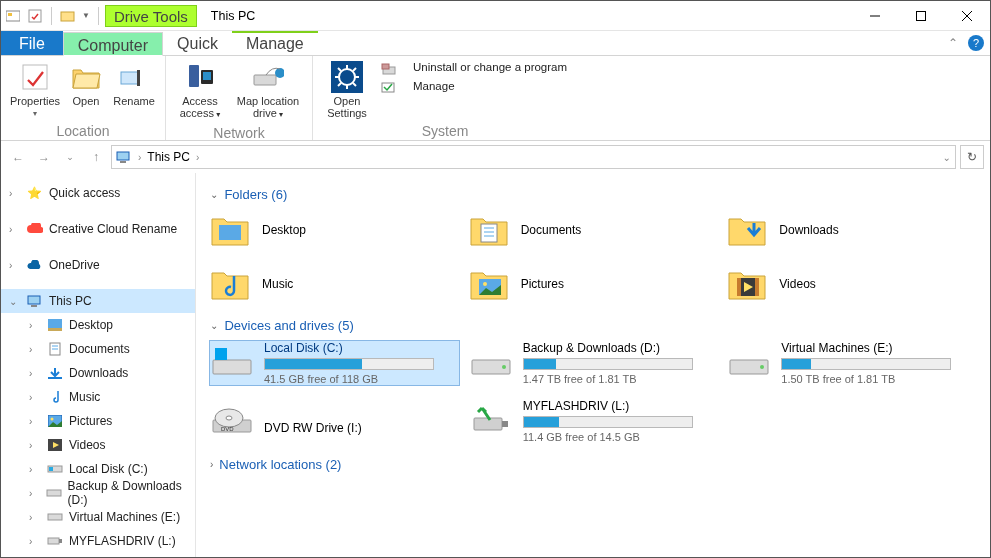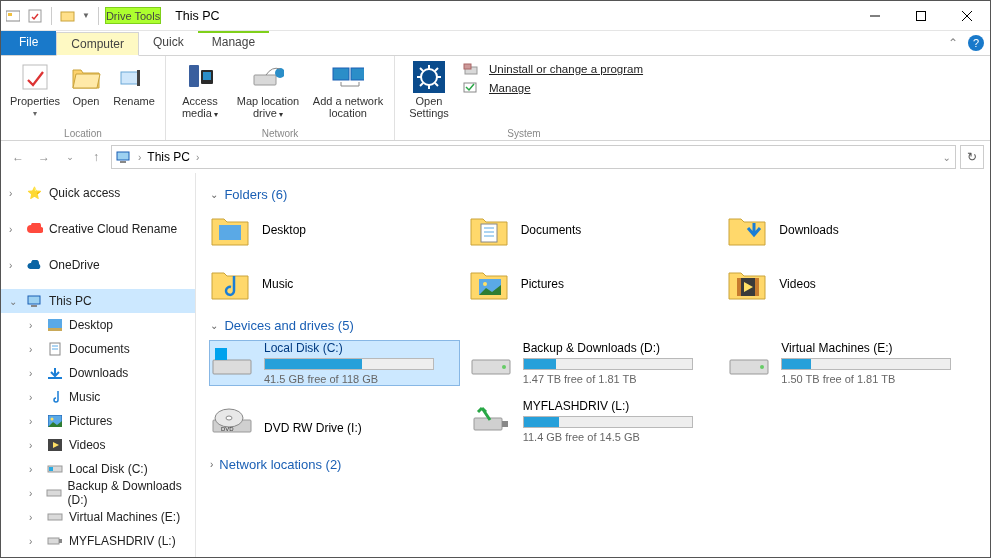--- a/index.html
+++ b/index.html
@@ -2,44 +2,44 @@
 <html><head>
 <meta charset="utf-8">
 <style>
   * { box-sizing: border-box; margin: 0; padding: 0; font-family: "Segoe UI", Tahoma, sans-serif; }
   body { width: 991px; height: 558px; background: #fff; border: 1px solid #555; font-size: 12px; }
 
   
   .titlebar { height: 30px; display: flex; align-items: center; border-bottom: 1px solid #e5e5e5; }
   .qat { display:flex; align-items:center; padding:0 4px; gap:6px; }
   .qat-sep { width:1px; height:18px; background:#ccc; margin:0 2px;}
-  .tool-tab { background:#adff2f; border:1px solid #7fd01a; padding:2px 0 1px; font-size:11px; color:#444;}
+  .tool-tab { background:#adff2f; border:1px solid #7fd01a; padding:2px 8px 1px; font-size:15px; color:#444;}
   .title-txt { margin-left:14px; font-size:12.5px; color:#000;}
   .win-ctrl { margin-left:auto; display:flex; }
   .win-btn { width:46px; height:30px; display:flex; align-items:center; justify-content:center; color:#333;}
 
   
   .tabs-row { height:24px; display:flex; align-items:stretch; position:relative; }
-  .tab { padding:4px 14px 0; font-size:12px; color:#444; cursor:default;}
+  .tab { padding:4px 14px 0; font-size:16px; color:#444; cursor:default;}
   .tab-file { background:#1979ca; color:#fff; padding:4px 18px 0; }
-  .tab-active { border:1px solid #d4d4d4; border-bottom:1px solid #fff; background:#fef9c3; position:relative; top:1px;}
+  .tab-active { border:1px solid #d4d4d4; border-bottom:1px solid #fff; background:#86efac; position:relative; top:1px;}
   .tab-manage { border-top:2px solid #7fd01a; padding-top:2px;}
   .tabs-right { margin-left:auto; display:flex; align-items:center; gap:10px; padding-right:6px;}
   .help-circ { width:16px;height:16px;border-radius:50%;background:#1979ca;color:#fff;display:flex;align-items:center;justify-content:center;font-size:11px;}
 
   
   .ribbon { height:86px; display:flex; background:#fff; border-top:1px solid #d4d4d4; border-bottom:1px solid #d4d4d4;}
   .group { display:flex; flex-direction:column; padding:3px 6px 0; border-right:1px solid #e1e1e1;}
   .group-items { flex:1; display:flex; align-items:flex-start; gap:2px;}
-  .group-label { text-align:center; font-size:10px; color:#888; padding:2px 0 1px;}
+  .group-label { text-align:center; font-size:14px; color:#888; padding:2px 0 1px;}
   .rbtn { display:flex; flex-direction:column; align-items:center; width:56px; padding:2px 0; gap:2px; font-size:11px; color:#333;}
   .rbtn .lbl { text-align:center; line-height:12px;}
   .rbtn .drop::after{ content:" \25BE"; font-size:8px;}
   .sys-col { display:flex; flex-direction:column; gap:3px; padding:2px 4px; font-size:11.5px; color:#222;}
-  .sys-row { display:flex; align-items:center; gap:10px;text-decoration:underline;}
+  .sys-row { display:flex; align-items:flex-start; gap:16px;}
   .ic32 { width:32px; height:32px; display:flex; align-items:center; justify-content:center; }
   .ic16 { width:16px;height:16px;display:inline-flex;align-items:center;justify-content:center;}
 
   
   .addr-row { height:32px; display:flex; align-items:center; gap:4px; padding:4px 6px;}
   .nav-arr { width:22px;height:22px;display:flex;align-items:center;justify-content:center;color:#888;}
   .addr-box { flex:1; height:24px; border:1px solid #ccc; display:flex; align-items:center; padding:0 4px; gap:6px;}
   .addr-sep { color:#888; font-size:10px;}
   .refresh { width:24px;height:24px;border:1px solid #ccc;display:flex;align-items:center;justify-content:center;color:#555;}
   .search-box { width:200px;height:24px;border:1px solid #ccc;display:flex;align-items:center;padding:0 6px;color:#888;}
@@ -170,41 +170,31 @@
   <div class="group">
     <div class="group-items">
       <div class="rbtn">
         <span class="ic32">
             <svg width="30" height="30">
               <rect x="4" y="3" width="10" height="22" fill="#3a5f9e" rx="1"></rect>
               <rect x="16" y="8" width="12" height="14" fill="#2a2a2a" rx="1"></rect>
               <rect x="18" y="10" width="8" height="8" fill="#2b8ec8"></rect>
             </svg>
           </span>
-        <span class="lbl"><span>Access media</span><span class="drop"></span></span>
+        <span class="lbl"><span>Access access</span><span class="drop"></span></span>
       </div>
       <div class="rbtn" style="width:76px">
         <span class="ic32">
             <svg width="34" height="28">
               <rect x="2" y="12" width="22" height="10" fill="#d9d9d9" stroke="#999" rx="1"></rect>
               <circle cx="28" cy="10" r="5" fill="#2b8ec8"></circle>
               <path d="M14 12 Q20 3 28 6" stroke="#888" fill="none"></path>
             </svg>
           </span>
         <span class="lbl"><span>Map location drive</span><span class="drop"></span></span>
-      </div>
-      <div class="rbtn" style="width:80px">
-        <span class="ic32">
-            <svg width="36" height="26">
-              <rect x="1" y="4" width="16" height="12" fill="#2b8ec8" stroke="#1a5fb4"></rect>
-              <rect x="19" y="4" width="16" height="12" fill="#2b8ec8" stroke="#1a5fb4"></rect>
-              <path d="M9 18 v4 M27 18 v4 M9 22 h18" stroke="#888" fill="none"></path>
-            </svg>
-          </span>
-        <span class="lbl">Add a network location</span>
       </div>
     </div>
     <div class="group-label">Network</div>
   </div>
 
   <div class="group" style="border-right:none;">
     <div class="group-items">
       <div class="rbtn">
         <span class="ic32">
             <svg width="32" height="32">

